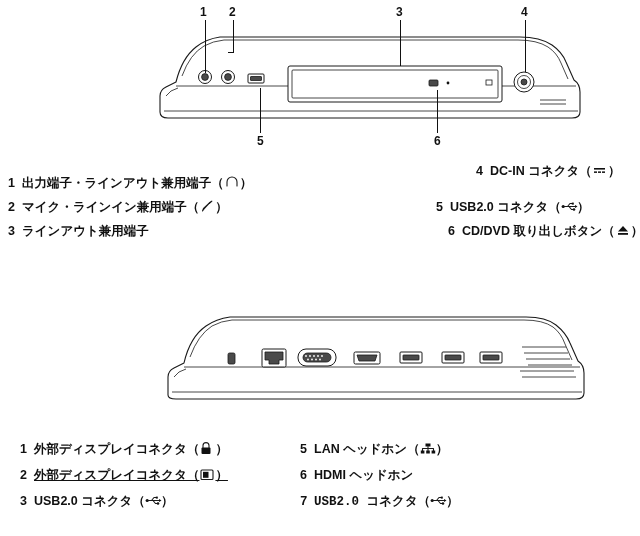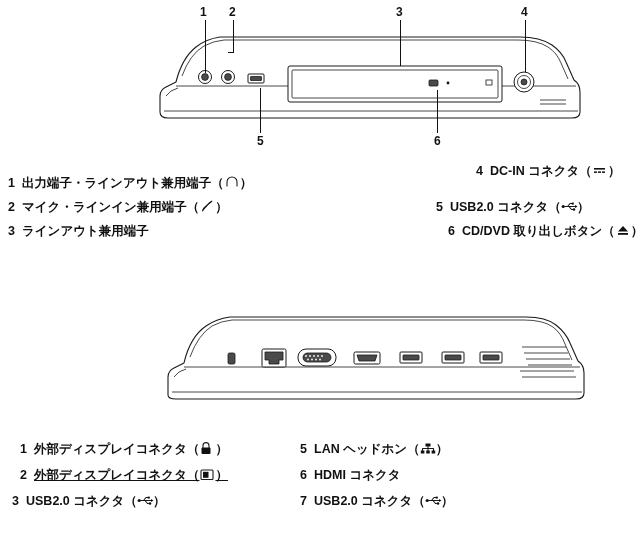--- a/index.html
+++ b/index.html
@@ -232,21 +232,21 @@
 
 <div class="legend-item" style="left:20px;top:468px;text-decoration:underline;">
   <span class="n">2</span><span class="t">外部ディスプレイコネクタ（</span><span class="inline-icon">
     <svg width="16" height="13" viewBox="0 0 16 13">
         <rect x="2" y="2" width="12" height="9.5" rx="1" class="ln" stroke-width="1.1"></rect>
         <rect x="4" y="3.8" width="5.5" height="6" class="fill-k"></rect>
       </svg>
   </span><span class="t">）</span>
 </div>
 
-<div class="legend-item" style="left:12px;top:494px;">
+<div class="legend-item" style="left:20px;top:494px;">
   <span class="n">3</span><span class="t">USB2.0 コネクタ（</span><span class="inline-icon">
     <svg width="18" height="13" viewBox="0 0 18 13">
         <circle cx="2.2" cy="6.5" r="1.6" class="fill-k"></circle>
         <path d="M2.2 6.5 L14 6.5" class="ln" stroke-width="1"></path>
         <path d="M6.5 6.5 L9 3.5 L11.5 3.5" class="ln" stroke-width="1"></path>
         <path d="M8 6.5 L10.5 9.5 L12.5 9.5" class="ln" stroke-width="1"></path>
         <rect x="10.8" y="2.6" width="2" height="2" class="fill-k"></rect>
         <circle cx="13" cy="9.5" r="1.3" class="fill-k"></circle>
         <path d="M14 5 L16.5 6.5 L14 8 Z" class="fill-k"></path>
       </svg>
@@ -259,24 +259,24 @@
         <rect x="5.5" y="1.5" width="5" height="3" class="fill-k"></rect>
         <path d="M8 4.5 L8 6.5 M2.5 6.5 L13.5 6.5 M2.5 6.5 L2.5 8.5 M13.5 6.5 L13.5 8.5 M8 6.5 L8 8.5" class="ln" stroke-width="1"></path>
         <rect x="0.8" y="8.5" width="3.6" height="3" class="fill-k"></rect>
         <rect x="6.2" y="8.5" width="3.6" height="3" class="fill-k"></rect>
         <rect x="11.6" y="8.5" width="3.6" height="3" class="fill-k"></rect>
       </svg>
   </span><span class="t">）</span>
 </div>
 
 <div class="legend-item" style="left:300px;top:468px;">
-  <span class="n">6</span><span class="t">HDMI コネクタ</span>
-</div>
-
-<div class="legend-item" style="left:300px;top:494px;">
+  <span class="n">6</span><span class="t">HDMI ヘッドホン</span>
+</div>
+
+<div class="legend-item" style="left:300px;top:494px;font-family:Liberation Mono, monospace;">
   <span class="n">7</span><span class="t">USB2.0 コネクタ（</span><span class="inline-icon">
     <svg width="18" height="13" viewBox="0 0 18 13">
         <circle cx="2.2" cy="6.5" r="1.6" class="fill-k"></circle>
         <path d="M2.2 6.5 L14 6.5" class="ln" stroke-width="1"></path>
         <path d="M6.5 6.5 L9 3.5 L11.5 3.5" class="ln" stroke-width="1"></path>
         <path d="M8 6.5 L10.5 9.5 L12.5 9.5" class="ln" stroke-width="1"></path>
         <rect x="10.8" y="2.6" width="2" height="2" class="fill-k"></rect>
         <circle cx="13" cy="9.5" r="1.3" class="fill-k"></circle>
         <path d="M14 5 L16.5 6.5 L14 8 Z" class="fill-k"></path>
       </svg>

